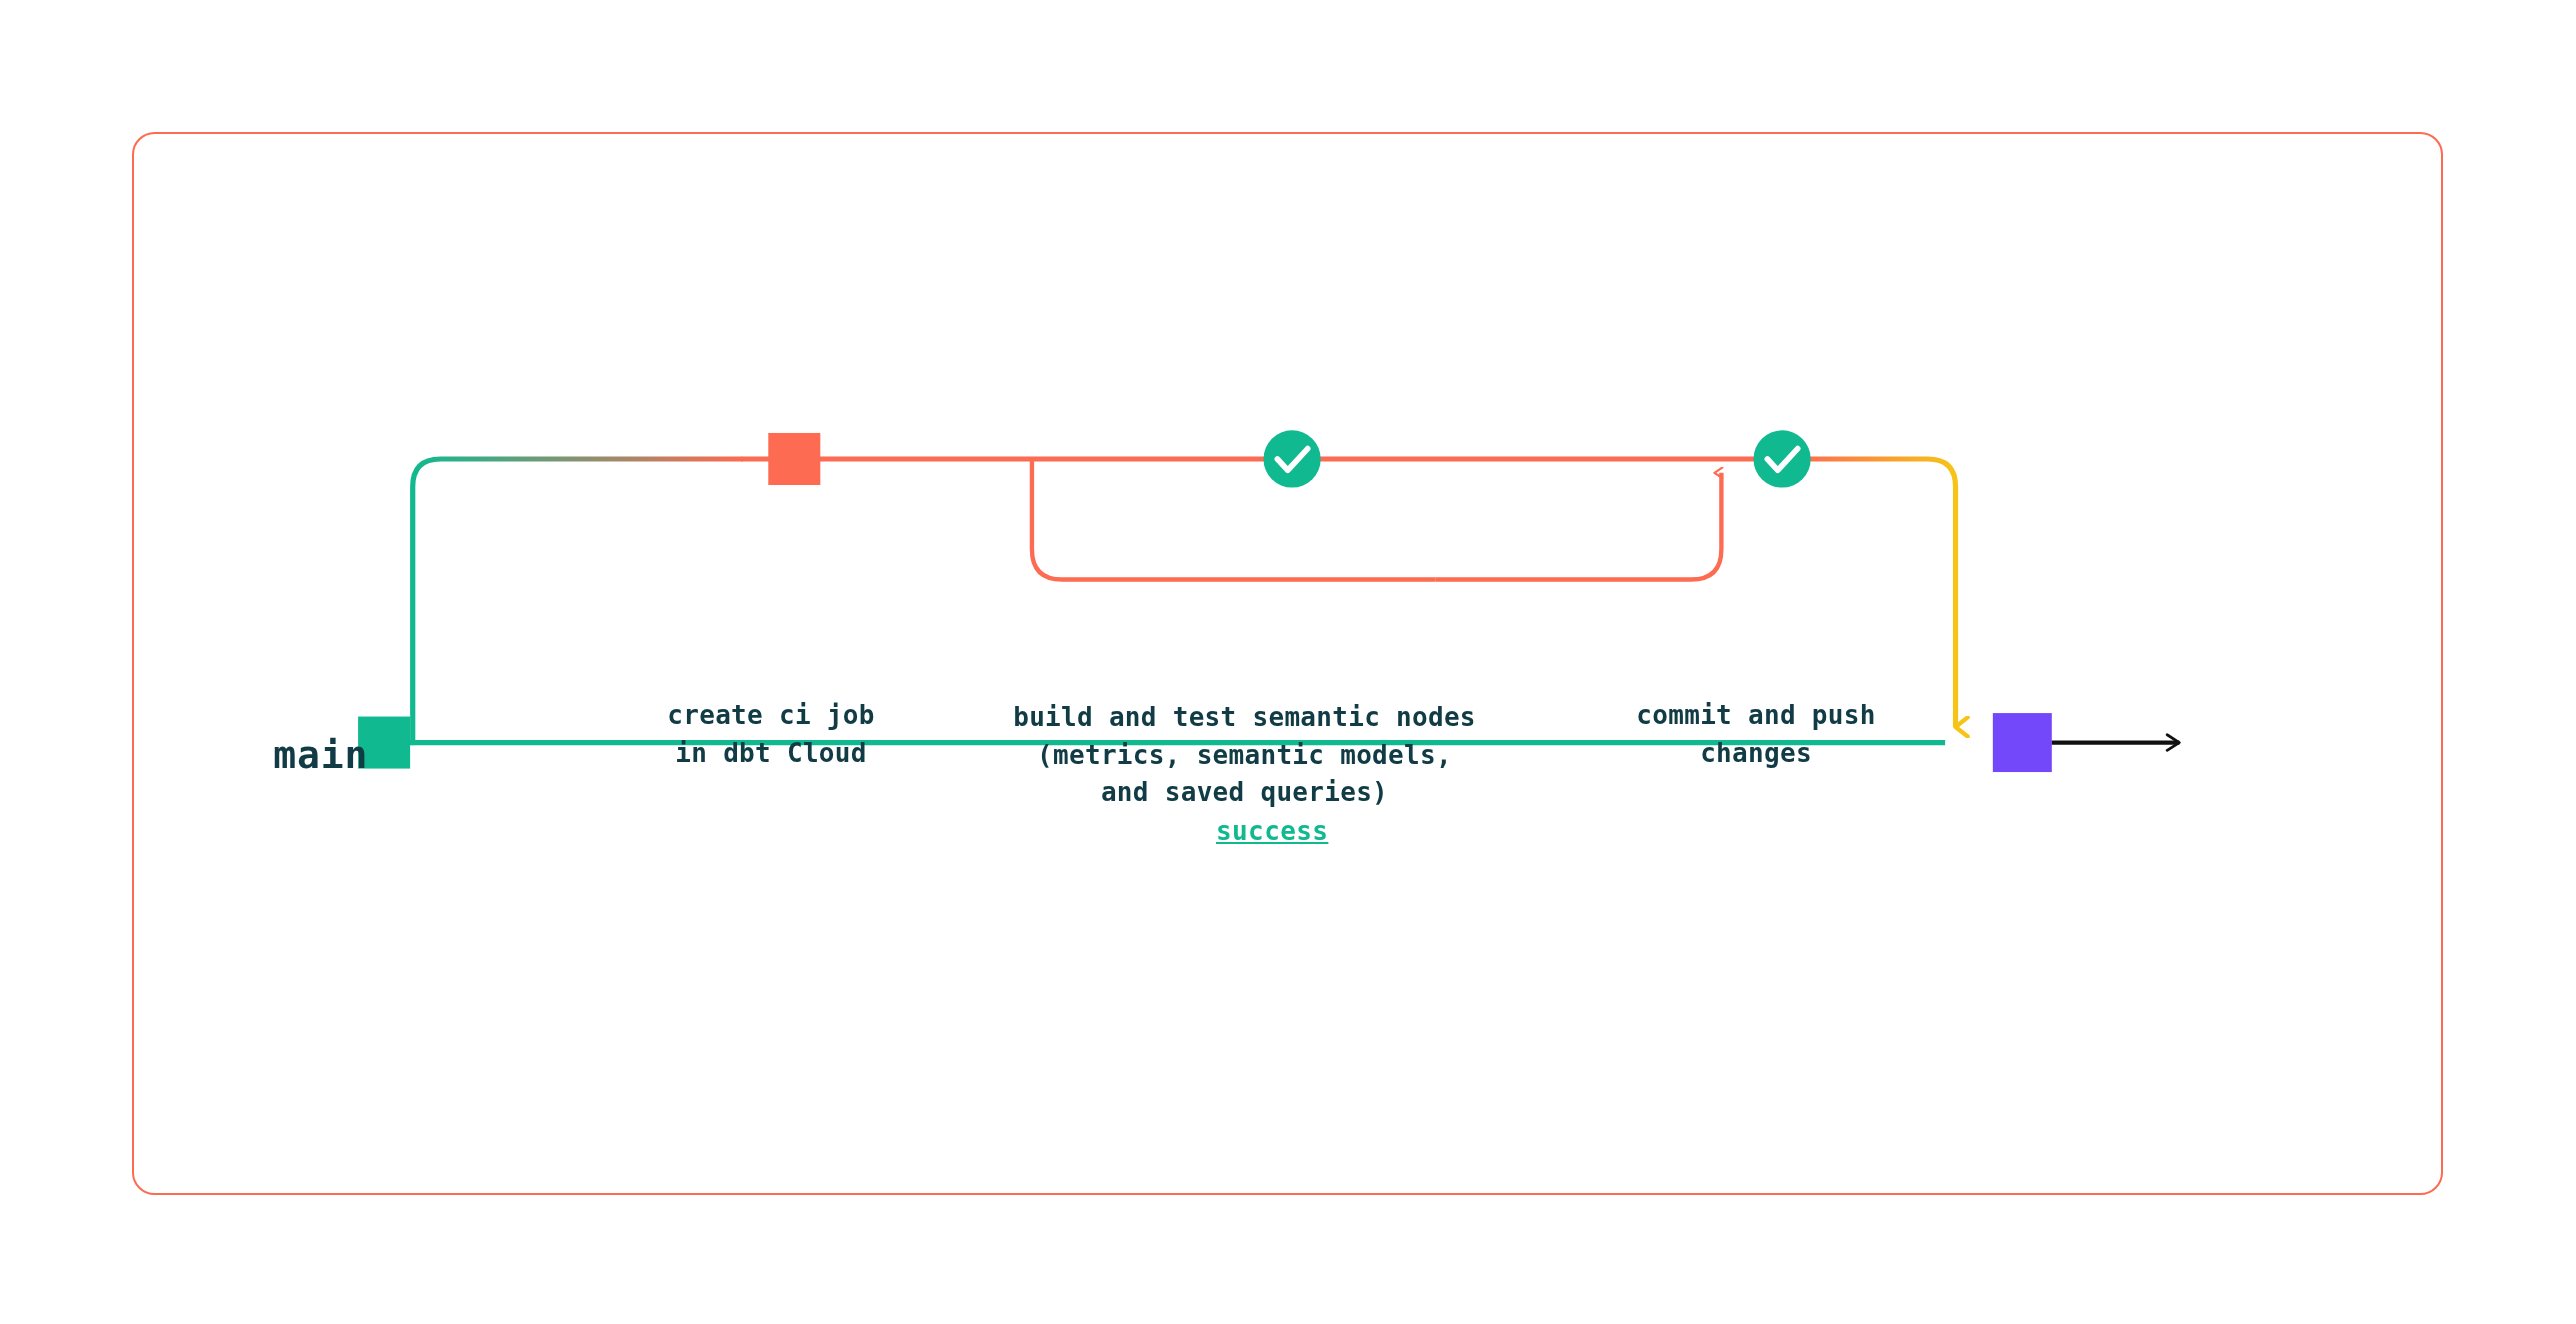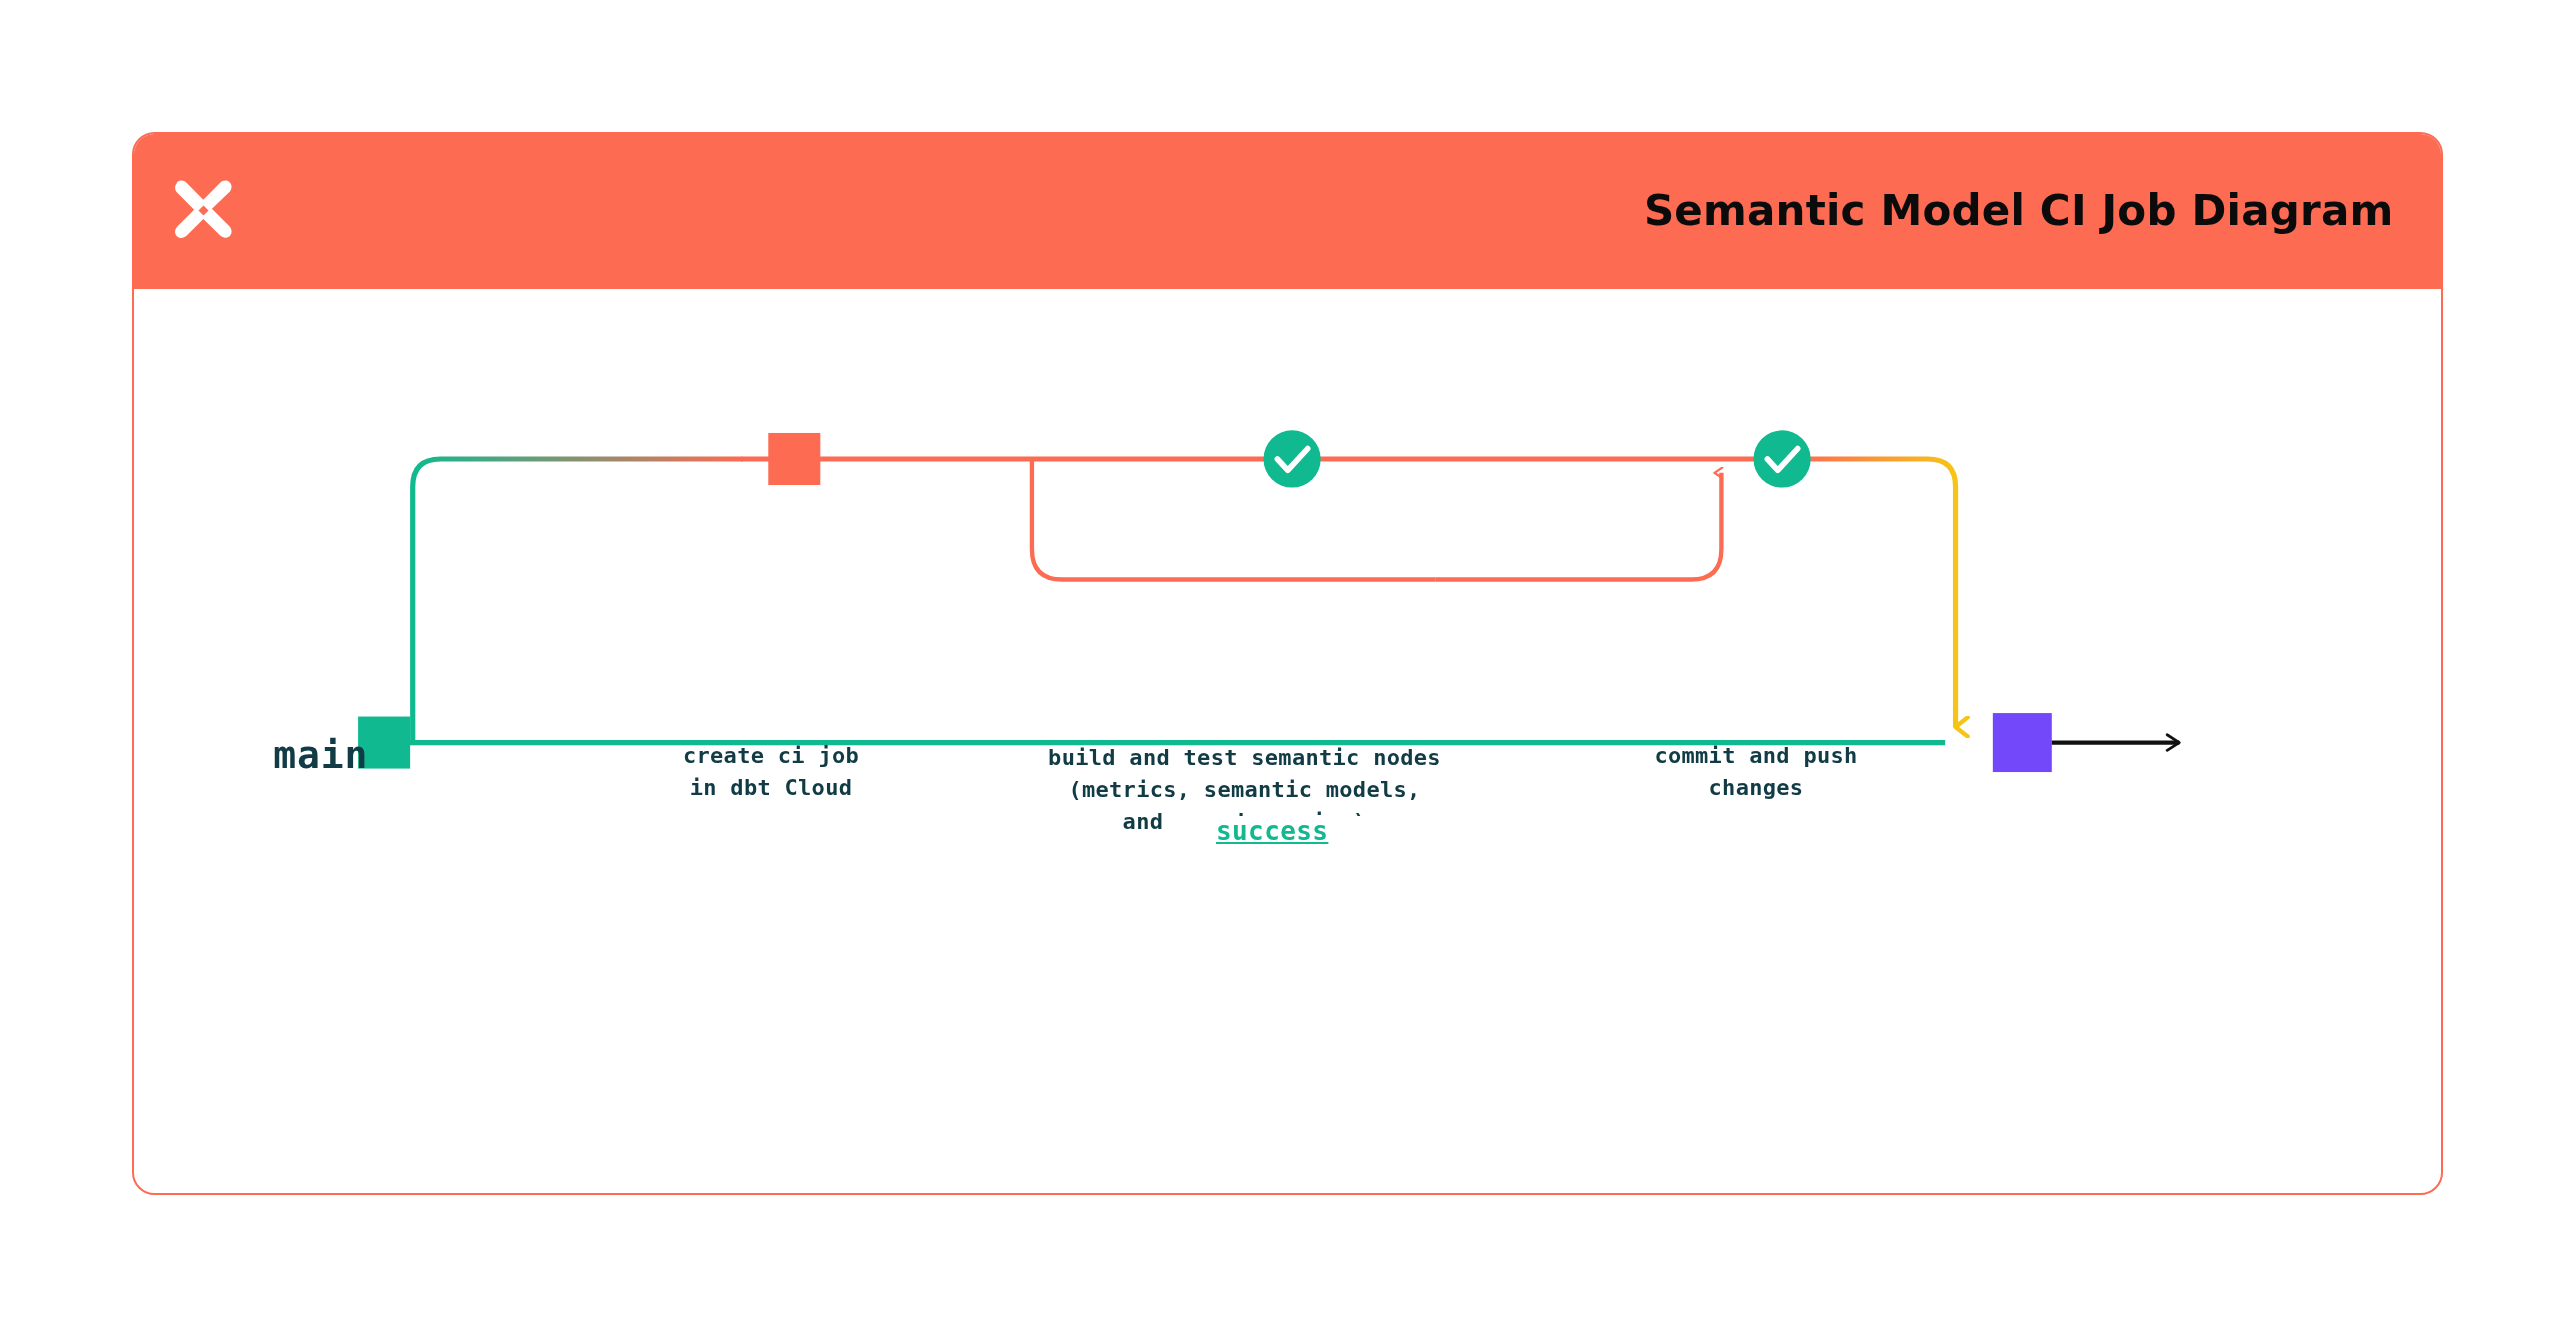--- a/index.html
+++ b/index.html
@@ -91,27 +91,26 @@
   }
   .lane-label.main {
     left: 17.3px;
     top: 444px;
     width: 217px;
   }
   .node-caption {
     position: absolute;
     color: #113b45;
     font-family: "DejaVu Sans Mono", "Liberation Mono", monospace;
-    font-size: 22px;
+    font-size: 26px;
     font-weight: bold;
     line-height: 1.45;
     text-align: center;
     white-space: pre-line;
     letter-spacing: 0.3px;
-    margin-top: 43px;
   }
   .caption-create {
     left: 429px;
     top: 408px;
     width: 416px;
   }
   .caption-build {
     left: 772px;
     top: 410px;
     width: 677px;
@@ -142,27 +141,20 @@
     text-decoration: underline;
   }
 </style>
 </head>
 <body>
 
 <div class="page">
 
   <div class="card">
 
-    <div class="card-header">
-      <svg class="brand-logo" viewBox="0 0 100 100" aria-hidden="true">
-        <path fill="#ffffff" d="M14.5 12.5c3.4-3.4 9.2-3.1 13.2 0.9l22.1 22.1 22.1-22.1c4-4 9.8-4.3 13.2-0.9 3.4 3.4 3.1 9.2-0.9 13.2L61.2 47.8l23 23c4 4 4.3 9.8 0.9 13.2-3.4 3.4-9.2 3.1-13.2-0.9L49.8 61.2 27.7 83.3c-4 4-9.8 4.3-13.2 0.9-3.4-3.4-3.1-9.2 0.9-13.2l22.1-22.1-22.1-22.1c-4-4-4.3-9.8-0.9-13.3z"></path>
-        <path fill="#fc6b52" d="M50 43.3l6.7 6.7-6.7 6.7-6.7-6.7z"></path>
-      </svg>
-      <div class="card-title">Semantic Model CI Job Diagram</div>
-    </div>
 
     <div class="card-body">
 
       <svg class="diagram-svg" viewBox="0 0 2664 1047" aria-hidden="true">
         <defs>
           <linearGradient id="gradGreenOrange" x1="0" y1="0" x2="1" y2="0">
             <stop offset="0%" stop-color="#10b98f"></stop>
             <stop offset="100%" stop-color="#fc6b52"></stop>
           </linearGradient>
           <linearGradient id="gradOrangeYellow" x1="0" y1="0" x2="1" y2="0">

